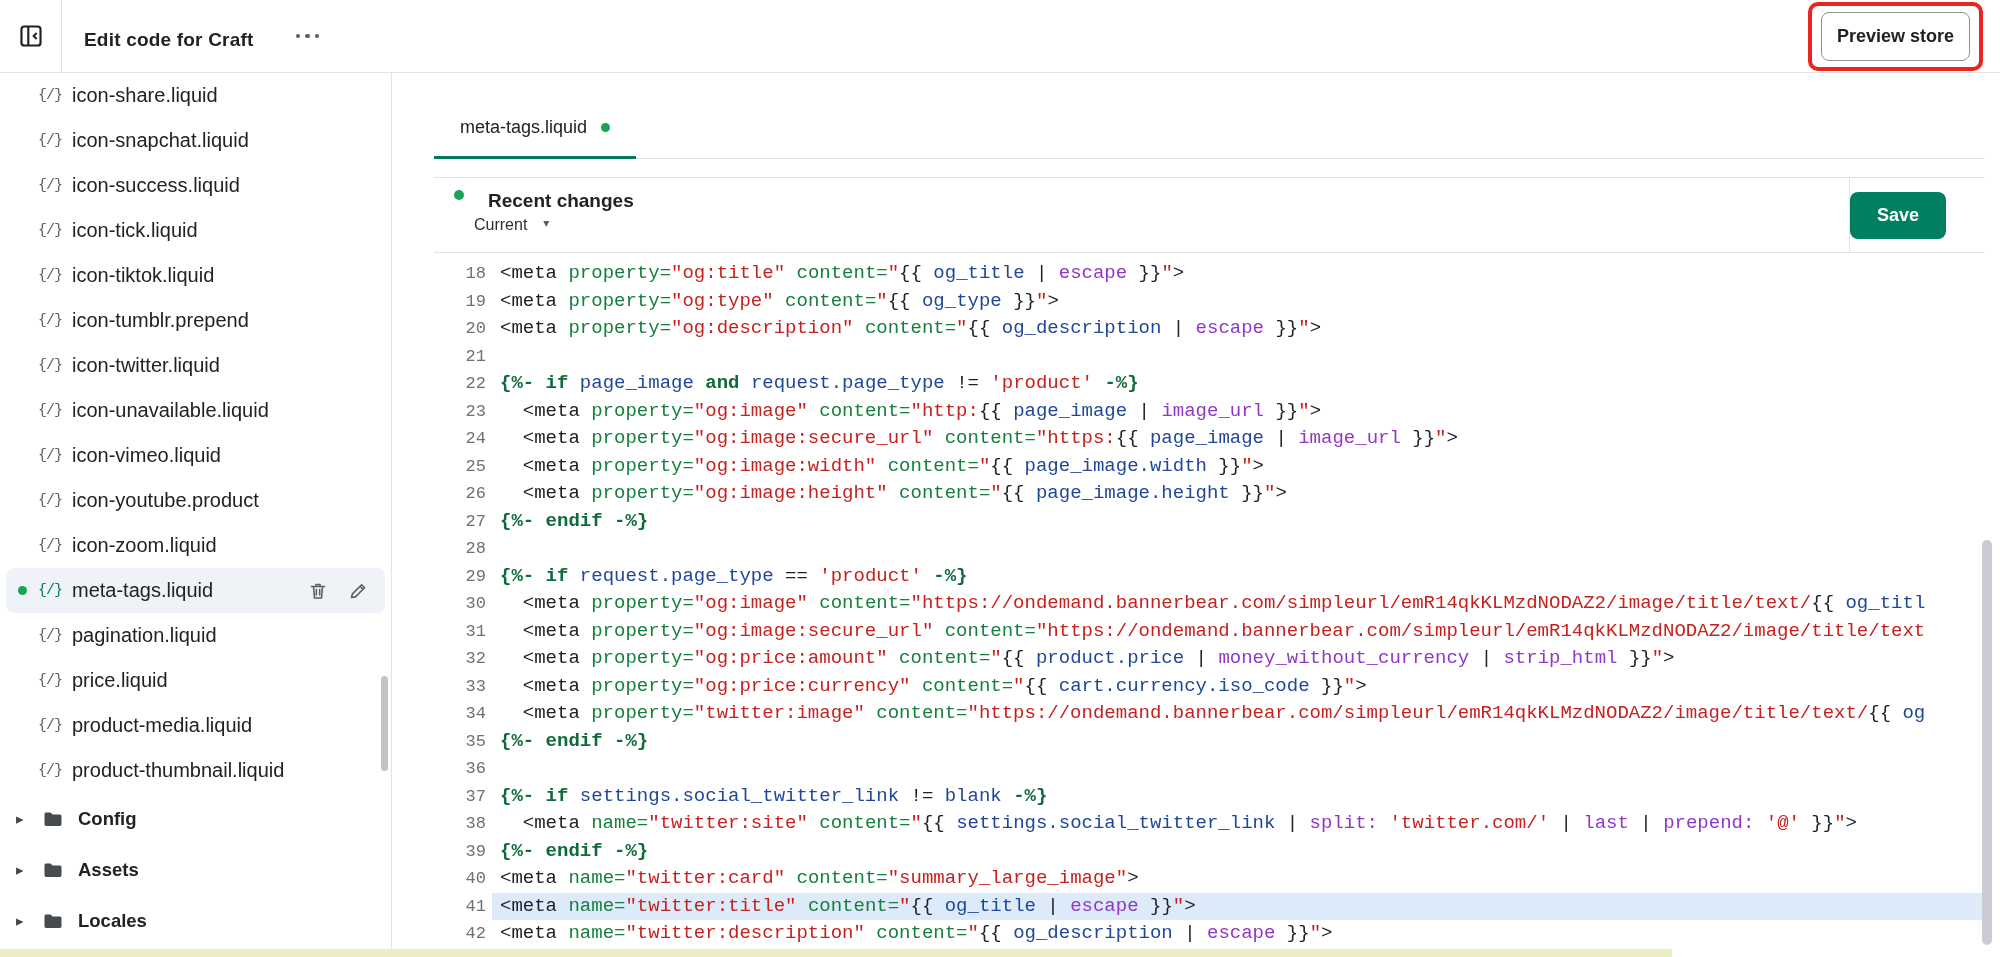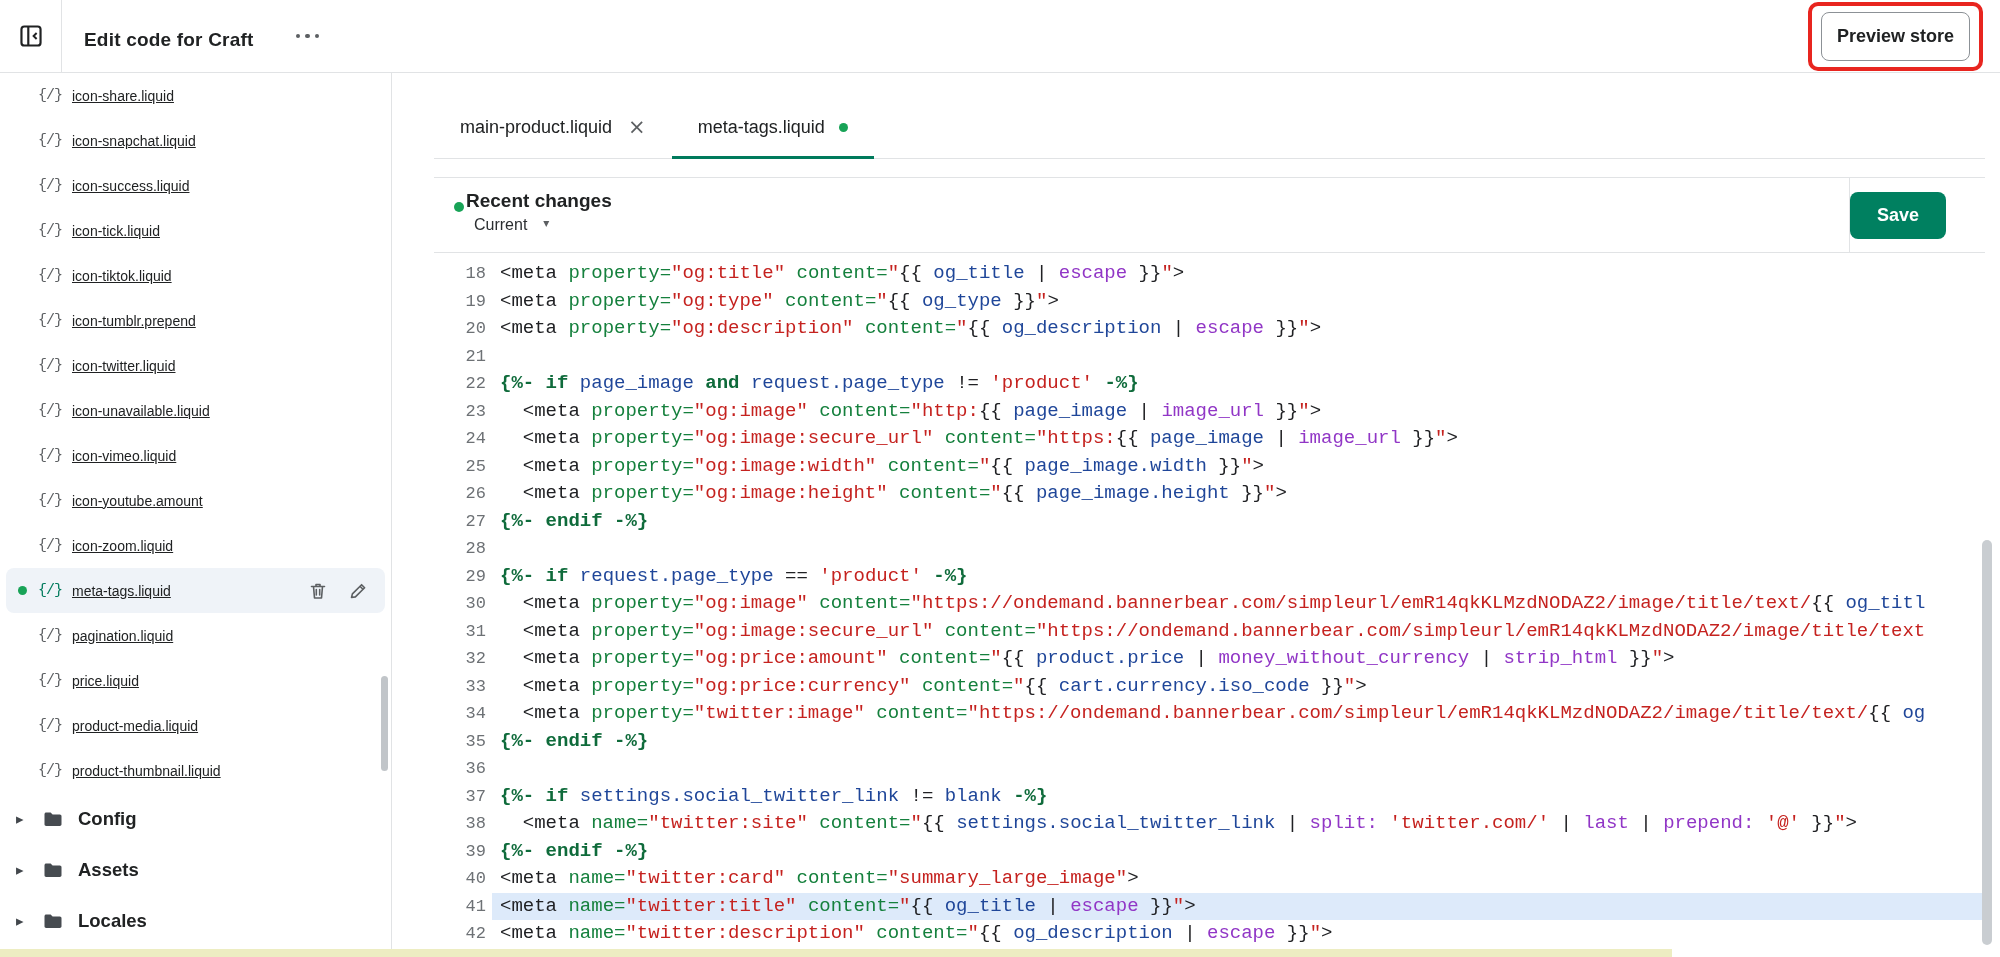--- a/index.html
+++ b/index.html
@@ -26,41 +26,41 @@
   .body { flex:1; display:flex; min-height:0; }
 
   
   .sidebar { width:392px; flex:none; border-right:1px solid #e1e3e5; position:relative; overflow:hidden; background:#fff; }
   .file-row { height:45px; display:flex; align-items:center; position:relative; padding-left:38px; cursor:pointer; }
   .file-row.selected { background:#eff3f8; border-radius:8px; margin:0 6px; padding-left:32px; padding-right:16px; }
   .file-dot { position:absolute; left:12px; top:18px; width:9px; height:9px; border-radius:50%; background:#18a357; }
   .file-icon { width:34px; flex:none; font-family:"Liberation Mono","DejaVu Sans Mono",monospace;
                font-size:15px; color:#5c5f62; letter-spacing:-1px; }
   .file-row.selected .file-icon { color:#007a5c; }
-  .file-label { font-size:14px; white-space:nowrap;text-decoration:underline; }
+  .file-label { font-size:20px; white-space:nowrap; }
   .flex1 { flex:1; }
   .row-action { width:21px; height:21px; margin-left:19px; display:flex; align-items:center; cursor:pointer; }
   .folder-row { height:51px; display:flex; align-items:center; padding-left:16px; cursor:pointer; }
   .chev { width:26px; font-size:15px; color:#42474c; font-family:"DejaVu Sans",sans-serif; }
   .folder-ic { width:36px; display:flex; align-items:center; }
   .folder-label { font-size:18.5px; font-weight:700; }
   .sidebar-scrollbar { position:absolute; right:3px; top:603px; width:7px; height:95px; border-radius:4px; background:#c1c5c9; }
 
   
   .main { flex:1; min-width:0; display:flex; flex-direction:column; padding:24px 15px 0 42px; position:relative; background:#fff; }
   .tabbar { display:flex; height:62px; flex:none; border-bottom:1px solid #e1e3e5; }
   .tab { display:flex; align-items:center; padding:0 26px; font-size:18px; position:relative; cursor:pointer; white-space:nowrap; }
   .tab .close { margin-left:16px; font-size:21px; color:#5c5f62; line-height:1; font-family:"DejaVu Sans",sans-serif; }
   .tab .dot { width:9px; height:9px; border-radius:50%; background:#18a357; margin-left:14px; }
   .tab.active::after { content:""; position:absolute; left:0; right:0; bottom:-1px; height:3px; background:#007a5c; }
   .gap { height:18px; flex:none; }
 
   .changesbar { flex:none; display:flex; height:76px; border-top:1px solid #e1e3e5; border-bottom:1px solid #e1e3e5; }
   .changes-left { flex:1; padding:12px 0 0 20px; }
-  .ct-row { display:flex; align-items:flex-end; gap:2px; }
+  .ct-row { display:flex; align-items:flex-start; gap:24px; }
   .ct-dot { width:10px; height:10px; border-radius:50%; background:#18a357; }
   .ct-title { font-size:19px; font-weight:600; }
   .cv-row { margin-left:20px; margin-top:4px; display:flex; align-items:flex-start; gap:16px; font-size:16px; color:#2b2e31; cursor:pointer; width:max-content; }
   .cv-caret { font-size:12px; color:#5c5f62; font-family:"DejaVu Sans",sans-serif; }
   .changes-right { width:136px; border-left:1px solid #e1e3e5; display:flex; align-items:center; justify-content:flex-start; }
   .save-btn { background:#008060; color:#fff; border:none; border-radius:8px; padding:13px 27px;
               font-size:18px; font-weight:600; font-family:inherit; cursor:pointer; }
 
   
   .editor { flex:1; overflow:hidden; padding-top:7px; font-family:"Liberation Mono","DejaVu Sans Mono",monospace; }
@@ -139,21 +139,21 @@
           <div class="file-row">
             <span class="file-icon">{/}</span>
             <span class="file-label">icon-unavailable.liquid</span>
           </div>
           <div class="file-row">
             <span class="file-icon">{/}</span>
             <span class="file-label">icon-vimeo.liquid</span>
           </div>
           <div class="file-row">
             <span class="file-icon">{/}</span>
-            <span class="file-label">icon-youtube.amount</span>
+            <span class="file-label">icon-youtube.product</span>
           </div>
           <div class="file-row">
             <span class="file-icon">{/}</span>
             <span class="file-label">icon-zoom.liquid</span>
           </div>
           <div class="file-row selected">
             <span class="file-dot"></span>
             <span class="file-icon">{/}</span>
             <span class="file-label">meta-tags.liquid</span>
             <span class="flex1"></span>
@@ -213,24 +213,20 @@
               </svg>
             </span>
             <span class="folder-label">Locales</span>
           </div>
         </div>
       <div class="sidebar-scrollbar"></div>
     </aside>
 
     <section class="main">
       <div class="tabbar">
-          <div class="tab">
-            <span class="tab-label">main-product.liquid</span>
-            <span class="close">×</span>
-          </div>
           <div class="tab active">
             <span class="tab-label">meta-tags.liquid</span>
             <span class="dot"></span>
           </div>
         </div>
       <div class="gap"></div>
 
       <div class="changesbar">
         <div class="changes-left">
           <div class="ct-row">

